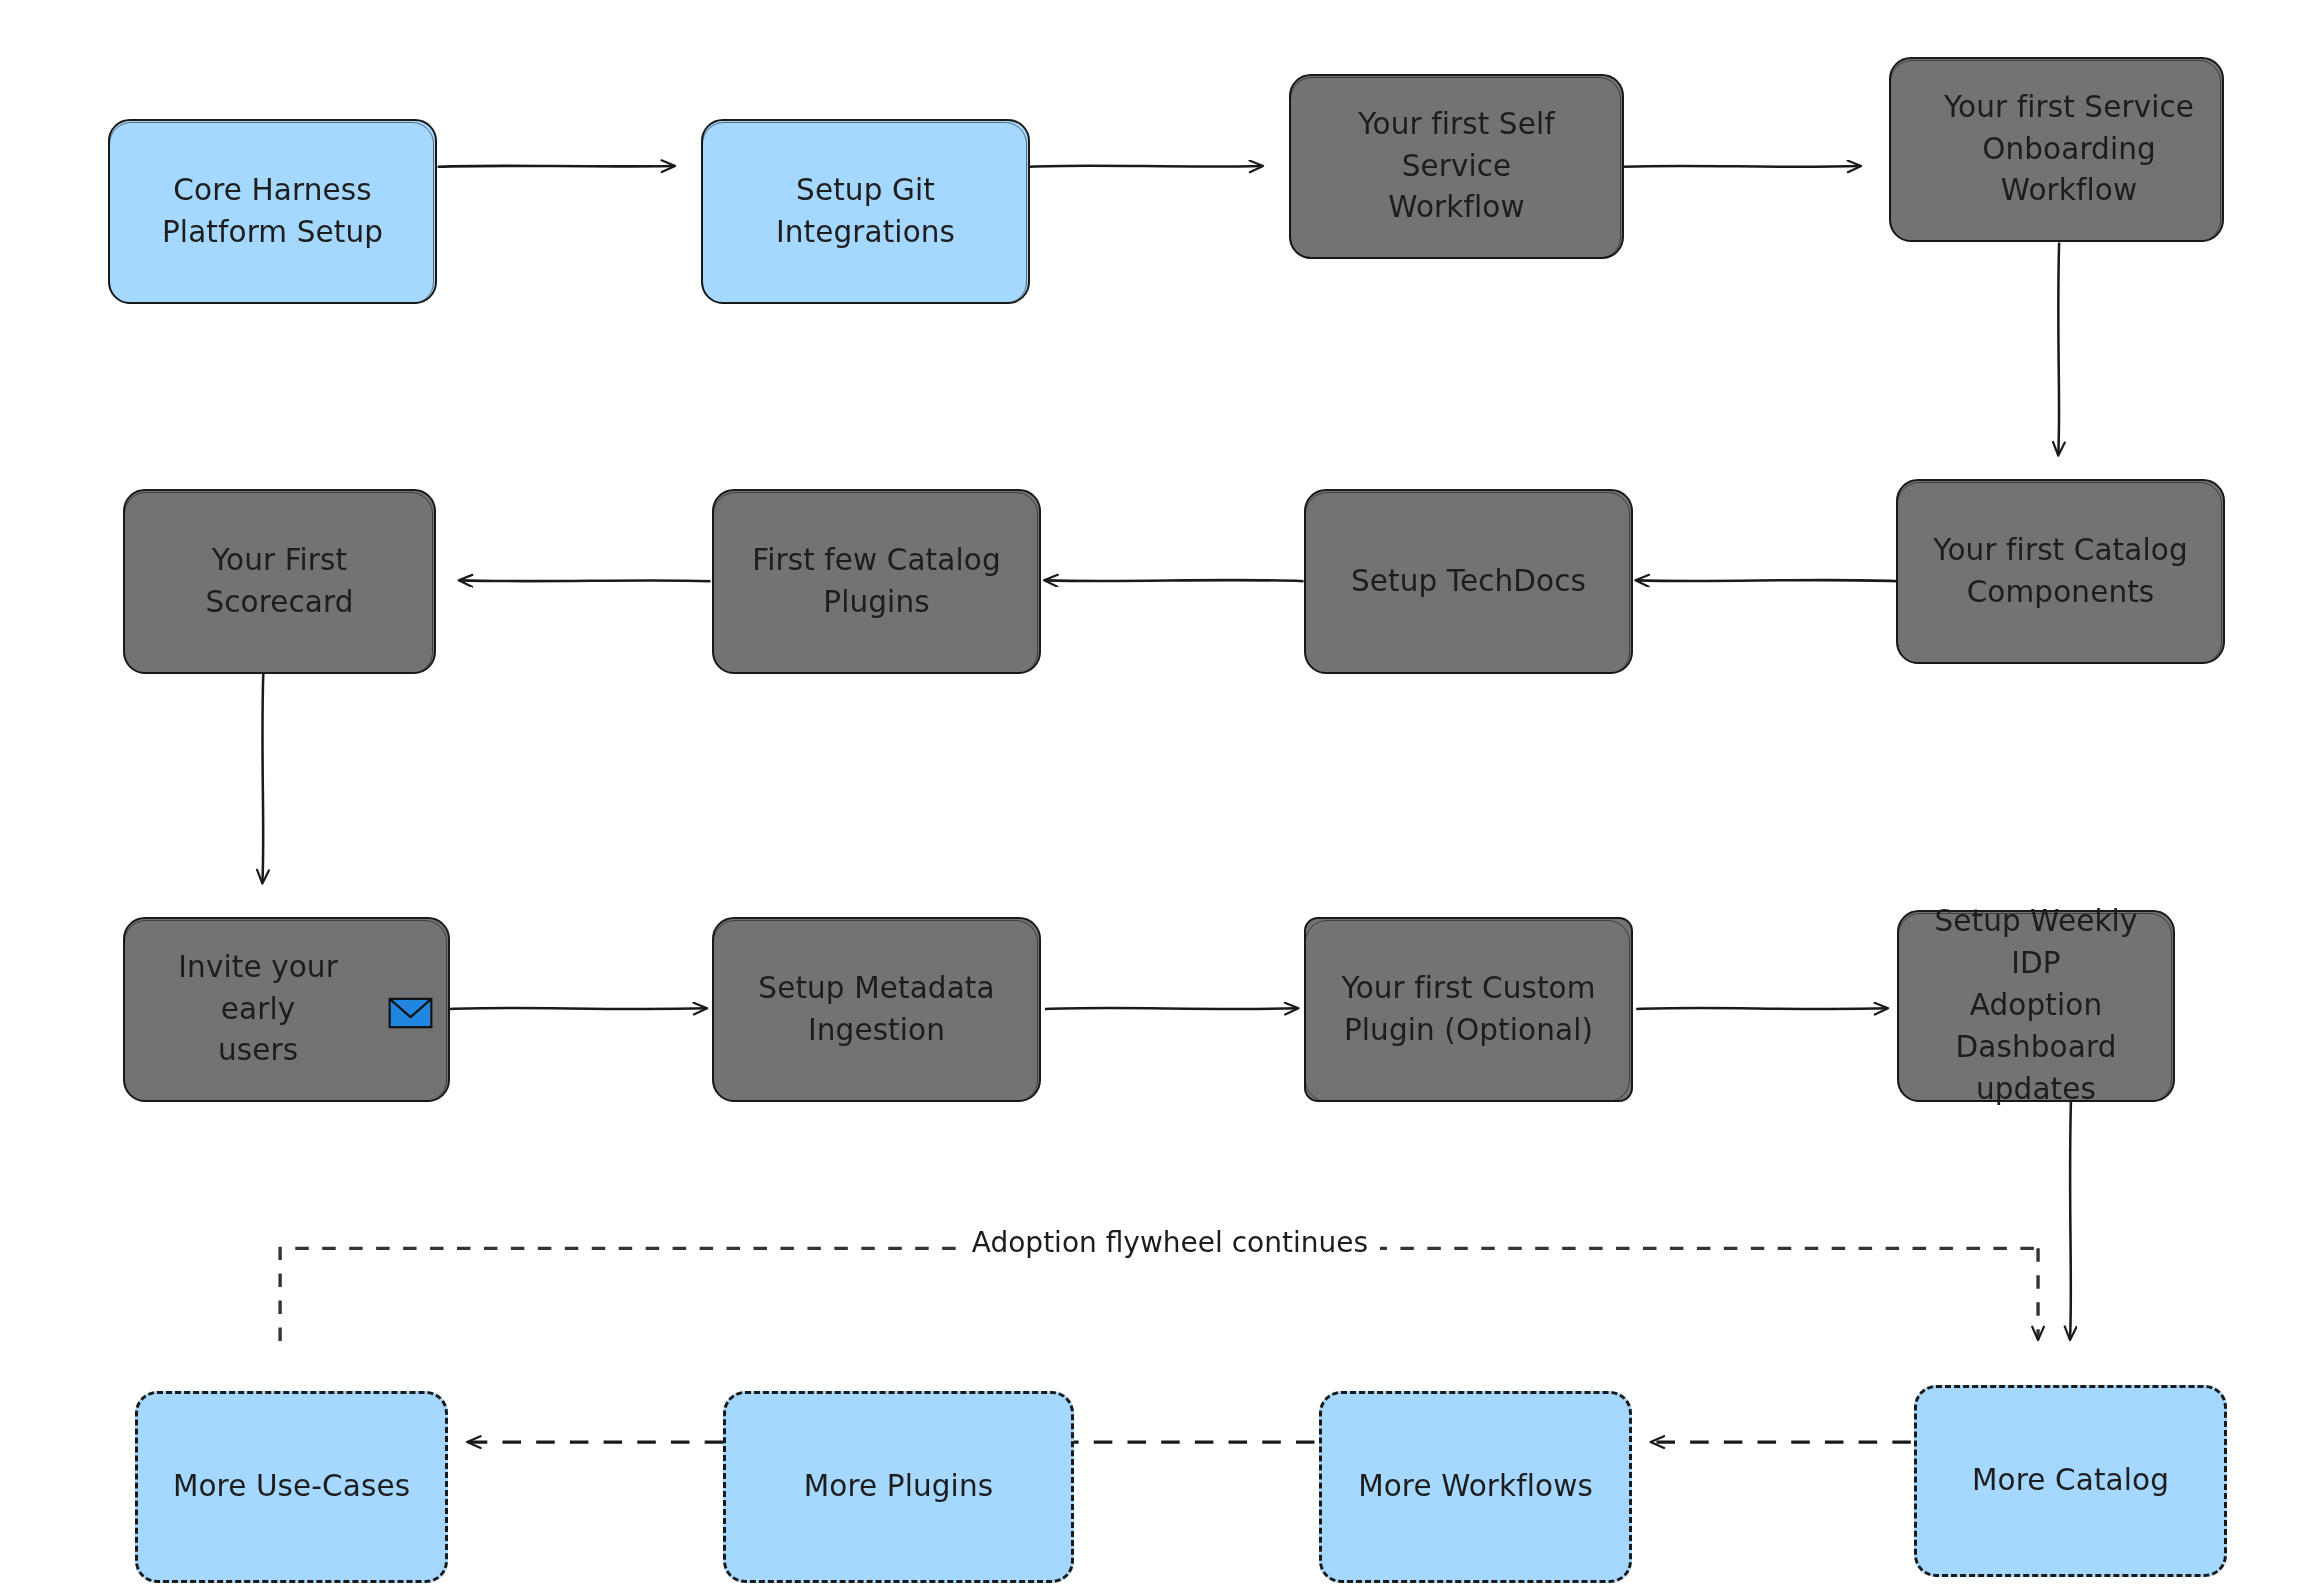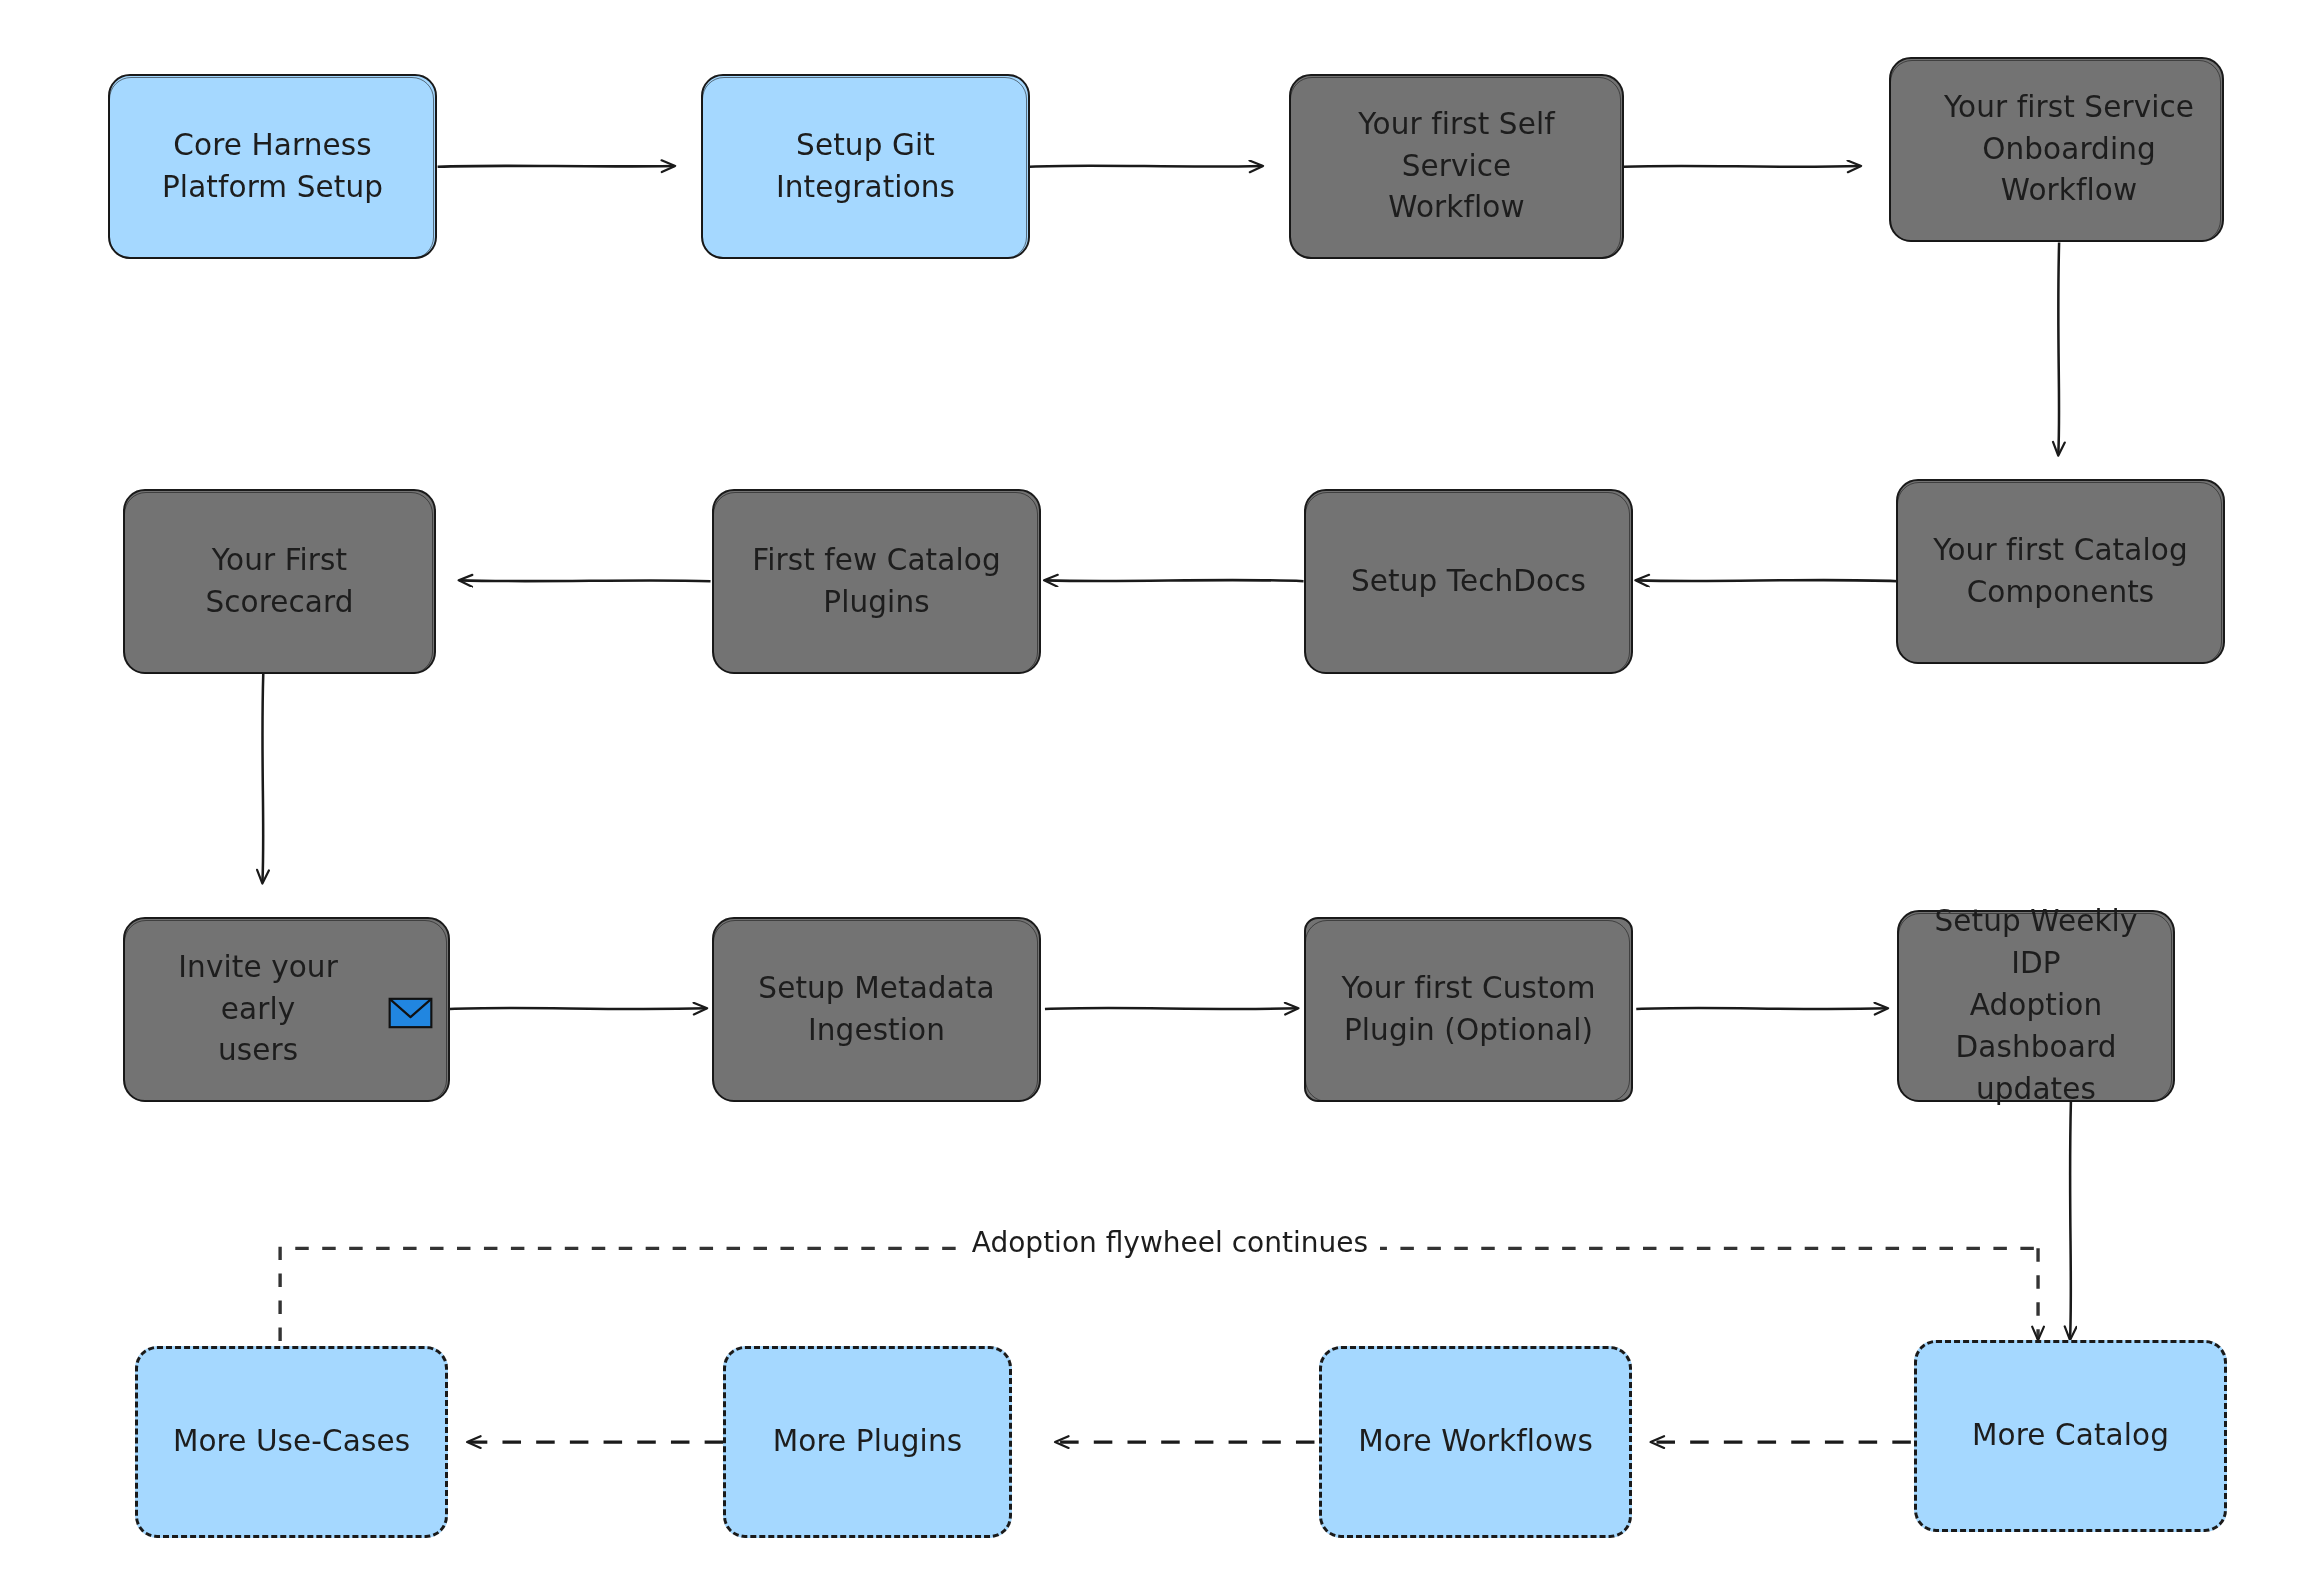--- a/index.html
+++ b/index.html
@@ -38,20 +38,21 @@
     padding: 6.7px 15px;
     font-family: "DejaVu Sans", sans-serif;
   }
   .node .label {
     display: block;
     white-space: pre-line;
   }
   .node.blue {
     background: #a5d8ff;
     border: 2.9px solid #1a1a1a;
+    margin-top: 45px;
   }
   .node.green {
     background: #737373;
     border: 2.9px solid #1a1a1a;
   }
   .node.dashed {
     border-style: dashed;
     border-width: 3.4px;
   }
   
@@ -223,21 +224,21 @@
   <div class="node green solid-edge" style="left:1897px; top:910px; width:278px; height:192px;">
     <span class="label">Setup Weekly IDP
 Adoption Dashboard
 updates</span>
   </div>
 
   <div class="node blue dashed" style="left:135px; top:1346px; width:313px; height:192px;">
     <span class="label">More Use-Cases</span>
   </div>
 
-  <div class="node blue dashed" style="left:723px; top:1346px; width:289px; height:192px;">
+  <div class="node blue dashed" style="left:723px; top:1346px; width:351px; height:192px;">
     <span class="label">More Plugins</span>
   </div>
 
   <div class="node blue dashed" style="left:1319px; top:1346px; width:313px; height:192px;">
     <span class="label">More Workflows</span>
   </div>
 
   <div class="node blue dashed" style="left:1914px; top:1340px; width:313px; height:192px;">
     <span class="label">More Catalog</span>
   </div>

